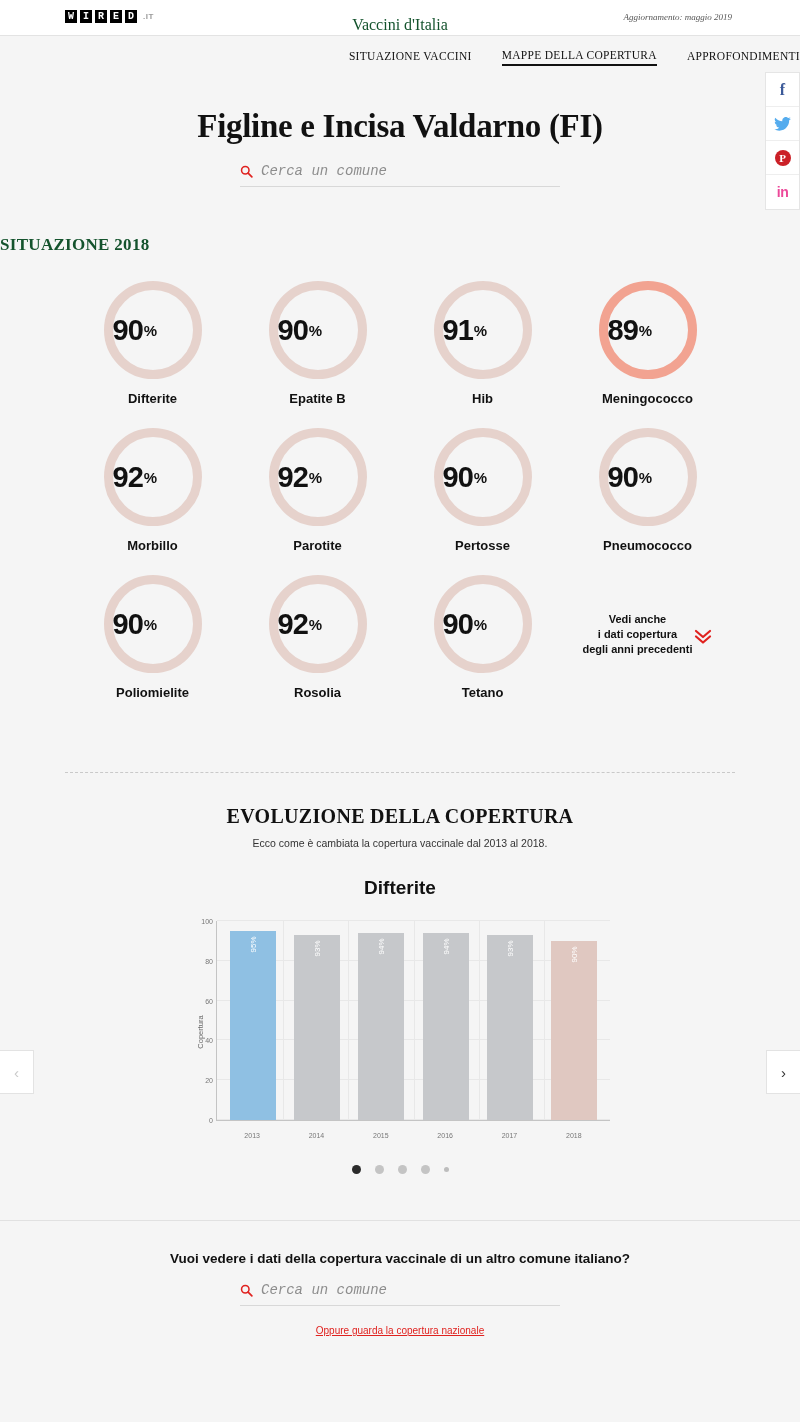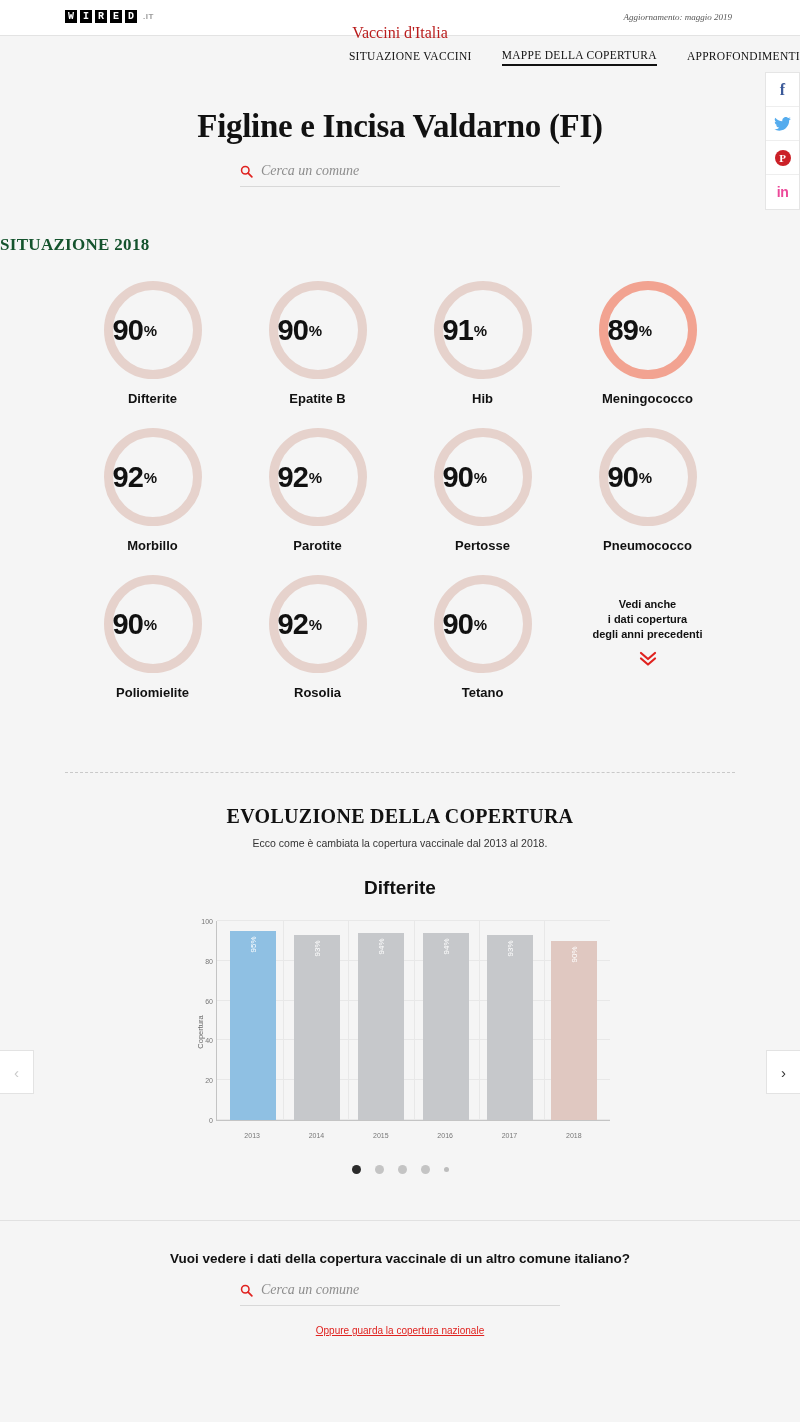--- a/index.html
+++ b/index.html
@@ -54,22 +54,22 @@
     font-weight: bold;
     margin-left: 3px;
     letter-spacing: .5px;
   }
   .site-title {
     position: absolute;
     left: 0; right: 0;
     text-align: center;
     font-family: "Liberation Serif", serif;
     font-size: 16px;
-    color: #b91c1c;
-    top: 24px;
+    color: #14532d;
+    top: 16px;
   }
   .updated {
     position: absolute;
     right: 68px;
     top: 12px;
     font-family: "Liberation Serif", serif;
     font-style: italic;
     font-size: 9px;
     color: #555;
   }
@@ -145,21 +145,21 @@
     align-items: center;
     gap: 8px;
     border-bottom: 1px solid #d8d8d8;
     padding-bottom: 7px;
   }
   .search-icon svg { display: block; }
   .search-input {
     border: none;
     outline: none;
     background: transparent;
-    font-family: Liberation Serif, serif;
+    font-family: Liberation Mono, monospace;
     font-style: italic;
     font-size: 14px;
     color: #8d8d8d;
     width: 100%;
   }
   .search-input::placeholder { color: #8d8d8d; font-style: italic; }
 
   
   .section-title {
     text-align: left;
@@ -209,21 +209,21 @@
     margin-top: 12px;
     font-family: "Liberation Sans", sans-serif;
     font-weight: bold;
     font-size: 13px;
     color: #111;
   }
 
   
   .seealso {
     display: flex;
-    flex-direction: column;
+    flex-direction: row;
     align-items: center;
     justify-content: center;
     height: 118px;
     cursor: pointer;
   }
   .seealso-text {
     font-family: "Liberation Sans", sans-serif;
     font-weight: bold;
     font-size: 11px;
     line-height: 15px;

